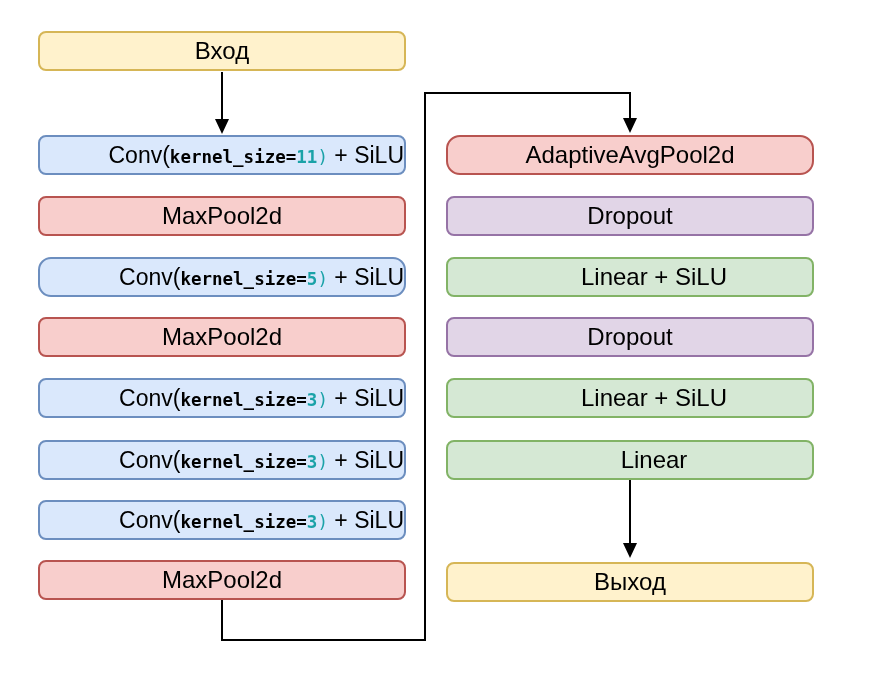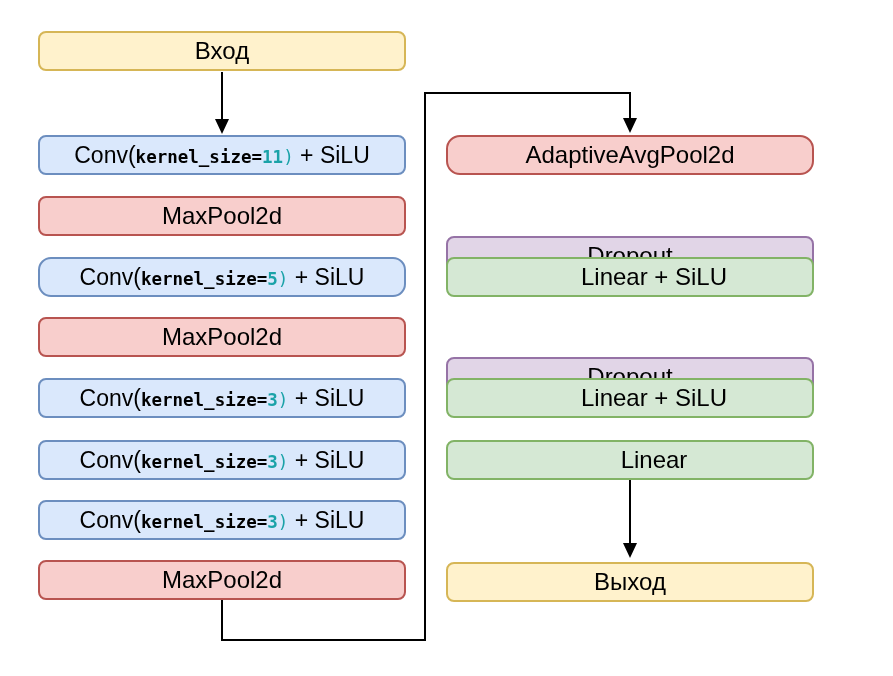--- a/index.html
+++ b/index.html
@@ -17,23 +17,23 @@
   }
   #edges{position:absolute;left:0;top:0;width:893px;height:676px;}
   .node{
     position:absolute;height:40px;box-sizing:border-box;
     border:2px solid #000;border-radius:8px;
     display:flex;justify-content:center;align-items:center;
     font-size:24px;line-height:1;white-space:pre;
   }
   .node .line{display:inline-block;}
   .io{background:var(--io-fill);border-color:var(--io-stroke);}
-  .conv{background:var(--conv-fill);border-color:var(--conv-stroke);}
+  .conv{background:var(--conv-fill);border-color:var(--conv-stroke);justify-content:flex-end;}
   .pool{background:var(--pool-fill);border-color:var(--pool-stroke);}
-  .dropout{background:var(--dropout-fill);border-color:var(--dropout-stroke);margin-top:40px;}
+  .dropout{background:var(--dropout-fill);border-color:var(--dropout-stroke);}
   .linear{background:var(--linear-fill);border-color:var(--linear-stroke);padding-left:48px;}
   .t-sans{font-family:"Liberation Sans",sans-serif;font-size:23px;white-space:pre;}
   .t-code{font-family:"DejaVu Sans Mono",monospace;font-weight:bold;font-size:17.5px;white-space:pre;}
   .t-num{font-family:"DejaVu Sans Mono",monospace;font-weight:bold;font-size:17.5px;color:var(--code-number);white-space:pre;}
   .t-close{font-family:"DejaVu Sans Mono",monospace;font-size:17.5px;color:var(--code-number);white-space:pre;}
   
   .lx{left:38px;width:368px;}
   .rx{left:446px;width:368px;}
 </style>
 </head>

